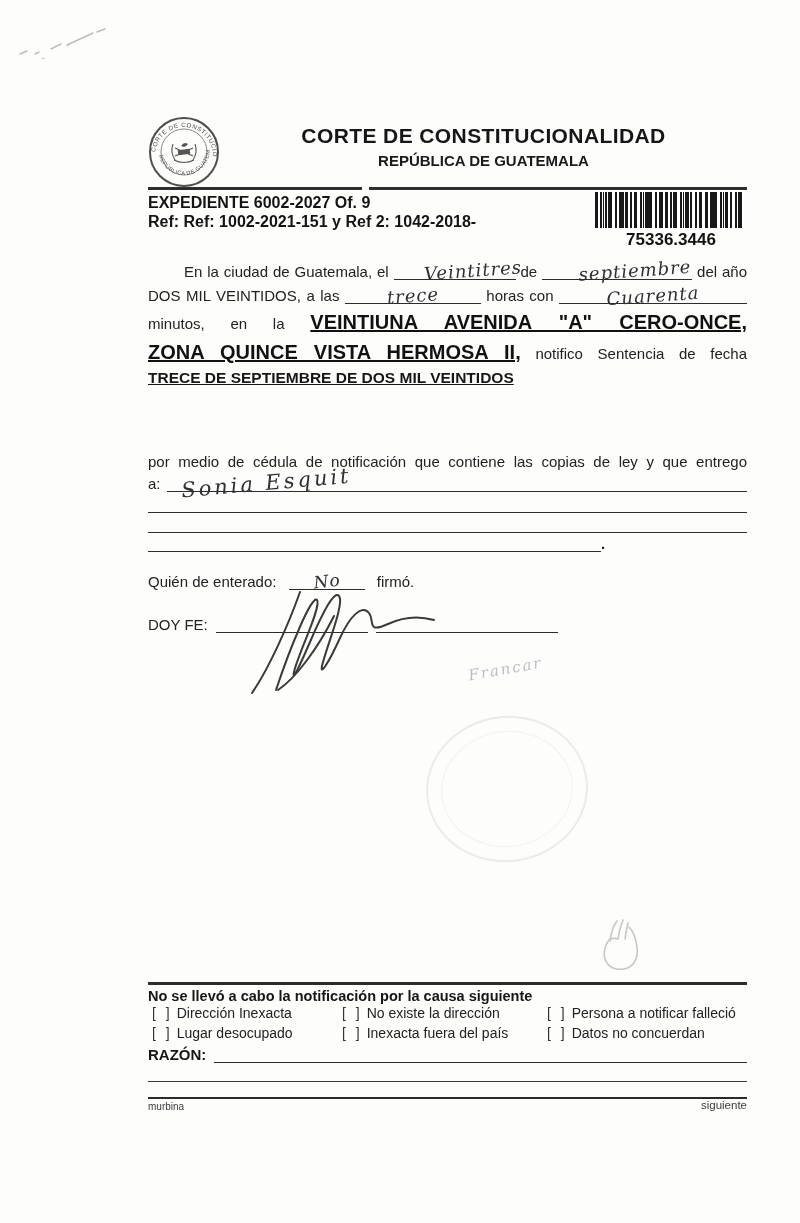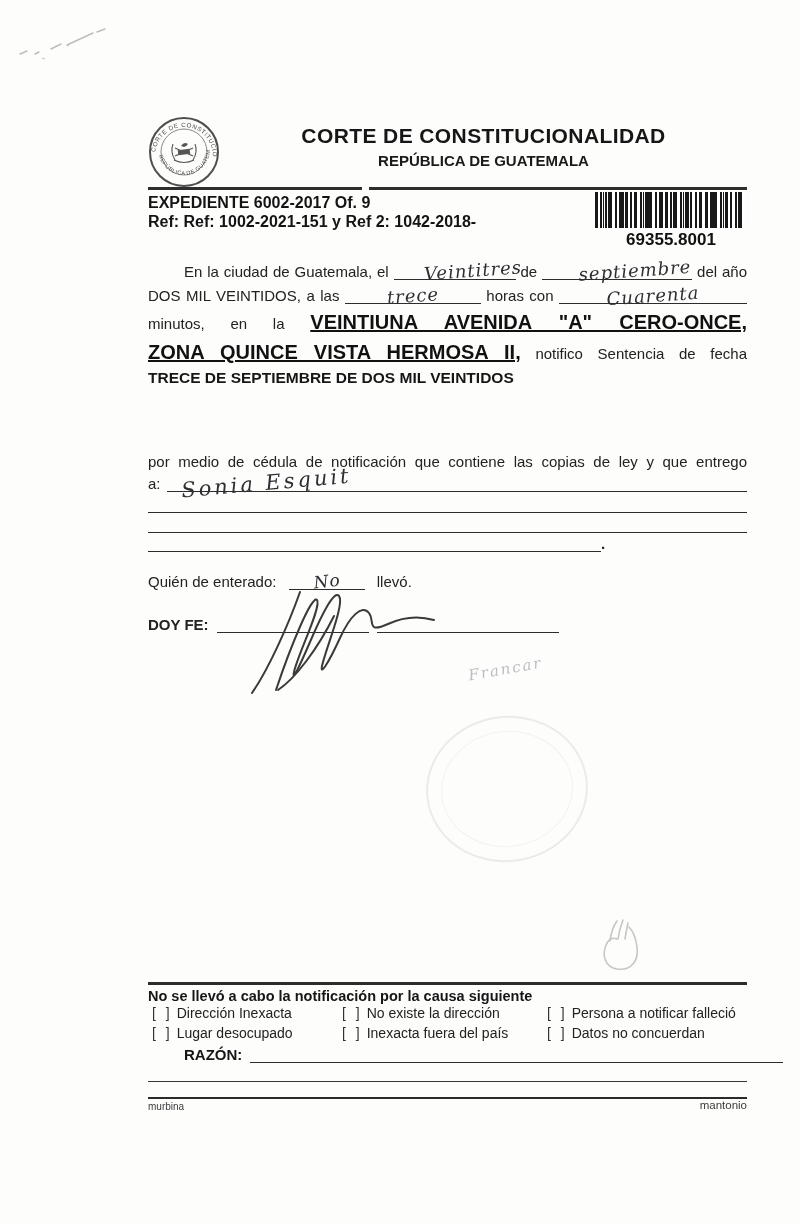--- a/index.html
+++ b/index.html
@@ -30,37 +30,37 @@
   .barcode-num{font-weight:bold;font-size:17px;margin-top:2px;color:#111;}
 
   
   .bodyline{font-size:15px;color:#222;}
   .jline{text-align:justify;text-align-last:justify;}
   .blank{display:inline-block;border-bottom:1.6px solid #2c2c2c;position:relative;vertical-align:bottom;height:17px;}
   .hw{position:absolute;left:50%;bottom:-3px;transform:translateX(-50%) rotate(-4deg);
       font-family:"DejaVu Serif",serif;font-style:italic;white-space:nowrap;color:#2e2e33;
       font-size:18px;letter-spacing:1px;}
   .addr-big{font-size:20px;font-weight:bold;text-decoration:underline;color:#111;}
-  .boldline{font-weight:bold;font-size:15.5px;color:#161616;}
+  .boldline{font-weight:bold;font-size:15.5px;color:#161616;text-decoration:underline;}
 
   .fullblank{border-bottom:1.8px solid #2c2c2c;height:19px;}
   .dotrow{display:flex;align-items:flex-end;}
 
   .faint-ann{font-family:"DejaVu Serif",serif;font-style:italic;font-size:15px;letter-spacing:2px;
       color:rgba(145,145,158,.6);transform:rotate(-10deg);}
 
   .stamp{border:2px solid rgba(60,60,60,.09);border-radius:50%;transform:rotate(-7deg);}
   .stamp-in{position:absolute;inset:13px;border:1.5px solid rgba(60,60,60,.06);border-radius:50%;}
 
   
   .sec-rule{top:982px;left:0;width:599px;height:2.5px;background:#2c2c2c;}
   .sec-title{top:988px;left:0;font-weight:bold;font-size:14.5px;color:#161616;}
   .cbrow{left:0;width:599px;display:grid;grid-template-columns:190px 205px 1fr;font-size:14px;color:#222;}
   .cb{white-space:pre;letter-spacing:3px;margin-right:4px;color:#333;}
-  .razon-row{top:1044px;left:0;width:599px;display:flex;align-items:flex-end;height:19px;margin-left:36px;}
+  .razon-row{top:1044px;left:0;width:599px;display:flex;align-items:flex-end;height:19px;}
   .razon-lbl{font-weight:bold;font-size:15px;color:#161616;margin-right:8px;}
   .razon-line{flex:1;border-bottom:1.8px solid #2c2c2c;height:100%;}
   .wline2{top:1063px;left:0;width:599px;height:18px;border-bottom:1.6px solid #383838;}
   .wline3{top:1081px;left:0;width:599px;height:16px;border-bottom:2.2px solid #2a2a2a;}
 
   .footer-l{top:1101px;left:0;font-size:10px;color:#3c3c3c;}
   .footer-r{top:1099px;right:53px;font-size:11.5px;color:#3c3c3c;}
 </style>
 </head>
 <body>
@@ -101,26 +101,26 @@
     <div class="titles">
       <div class="org">CORTE DE CONSTITUCIONALIDAD</div>
       <div class="country">REPÚBLICA DE GUATEMALA</div>
     </div>
   </div>
 
   <div class="content abs rule rule-l" style="left:148px;"></div>
   <div class="abs rule rule-r" style="left:369px;top:187px;width:378px;"></div>
 
   <div class="abs case-left" style="left:148px;">
-    <div>EXPEDIENTE 6002-2017 Of. 9</div>
+    <div>EXPEDIENTE 6002-2027 Of. 9</div>
     <div>Ref: Ref: 1002-2021-151  y Ref 2: 1042-2018-</div>
   </div>
   <div class="abs barcode-wrap" style="left:595px;">
     <div class="barcode"></div>
-    <div class="barcode-num">69355.8001</div>
+    <div class="barcode-num">75336.3446</div>
   </div>
 
   <div class="content abs bodyline jline" style="top:262px;text-indent:36px;height:23px;">
     <span>En la ciudad de Guatemala, el</span>
     <span class="blank" style="width:122px;"><span class="hw">Veintitres</span></span>
     <span>de</span>
     <span class="blank" style="width:150px;"><span class="hw">septiembre</span></span>
     <span>del año</span>
   </div>
   <div class="content abs bodyline jline" style="top:286px;height:23px;">
@@ -152,25 +152,25 @@
   <div class="content abs dotrow" style="top:533px;height:19px;">
     <span style="width:453px;border-bottom:1.8px solid #2c2c2c;height:100%;"></span>
     <span class="bodyline" style="font-weight:bold;">.</span>
   </div>
 
   <div class="content abs bodyline" style="top:572px;height:19px;">
     <span>Quién de enterado:</span>
     <span class="blank" style="width:76px;margin:0 8px;">
       <span class="hw" style="font-size:17px;transform:translateX(-50%) rotate(-6deg);bottom:-2px;">No</span>
     </span>
-    <span>llevó.</span>
+    <span>firmó.</span>
   </div>
 
   <div class="content abs bodyline" style="top:614px;height:19px;display:flex;align-items:flex-end;">
-    <span style="margin-right:8px;font-weight:bold;">DOY FE:</span>
+    <span style="margin-right:8px;">DOY FE:</span>
     <span style="width:152px;border-bottom:1.8px solid #2c2c2c;height:100%;"></span>
     <span style="width:8px;"></span>
     <span style="width:182px;border-bottom:1.8px solid #2c2c2c;height:100%;"></span>
   </div>
 
   <svg class="abs" style="left:238px;top:586px;z-index:2;" width="215" height="108" viewBox="0 0 215 108">
     <g stroke="#3a3a3a" stroke-width="2" fill="none" stroke-linecap="round">
       <path d="M38,104 C52,62 74,8 79,14 C84,20 60,68 56,86 C54,95 60,84 72,56 C84,28 96,4 101,10 C107,17 88,62 84,80 C82,90 90,78 102,52 C112,30 124,18 131,27 C137,35 128,48 150,38 C165,31 182,30 196,34"></path>
       <path d="M62,6 C50,40 30,84 14,107"></path>
       <path d="M96,30 C80,62 58,92 40,104"></path>
@@ -221,15 +221,15 @@
   </div>
 
   <div class="abs razon-row" style="left:148px;">
     <span class="razon-lbl">RAZÓN:</span>
     <span class="razon-line"></span>
   </div>
   <div class="abs wline2" style="left:148px;"></div>
   <div class="abs wline3" style="left:148px;"></div>
 
   <div class="abs footer-l" style="left:148px;">murbina</div>
-  <div class="abs footer-r">mantonio</div>
+  <div class="abs footer-r">siguiente</div>
 
 </div>
 
 </body></html>

